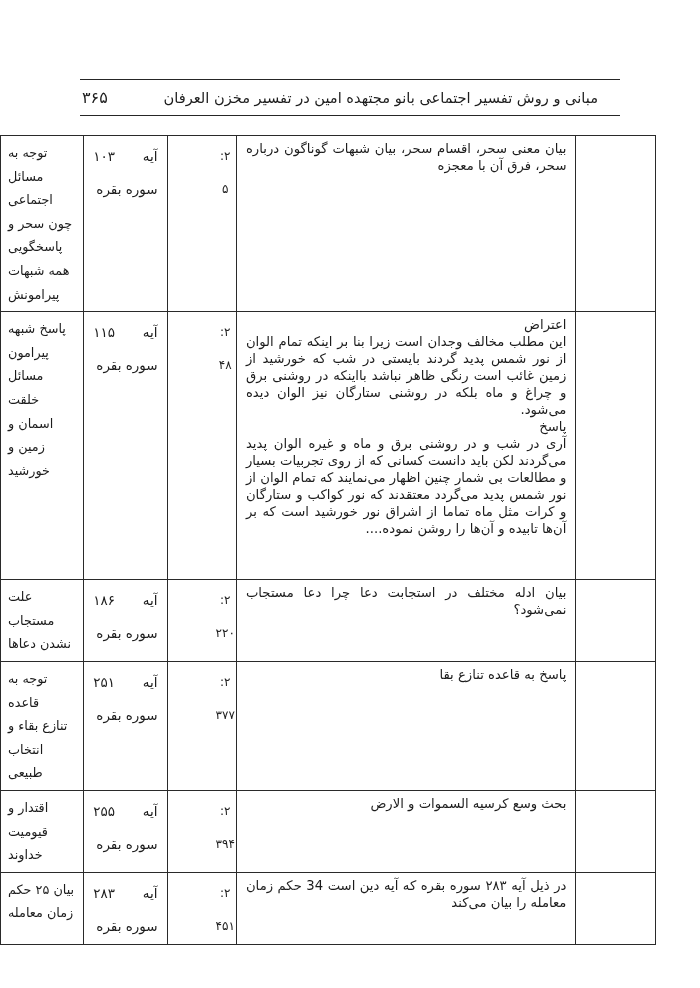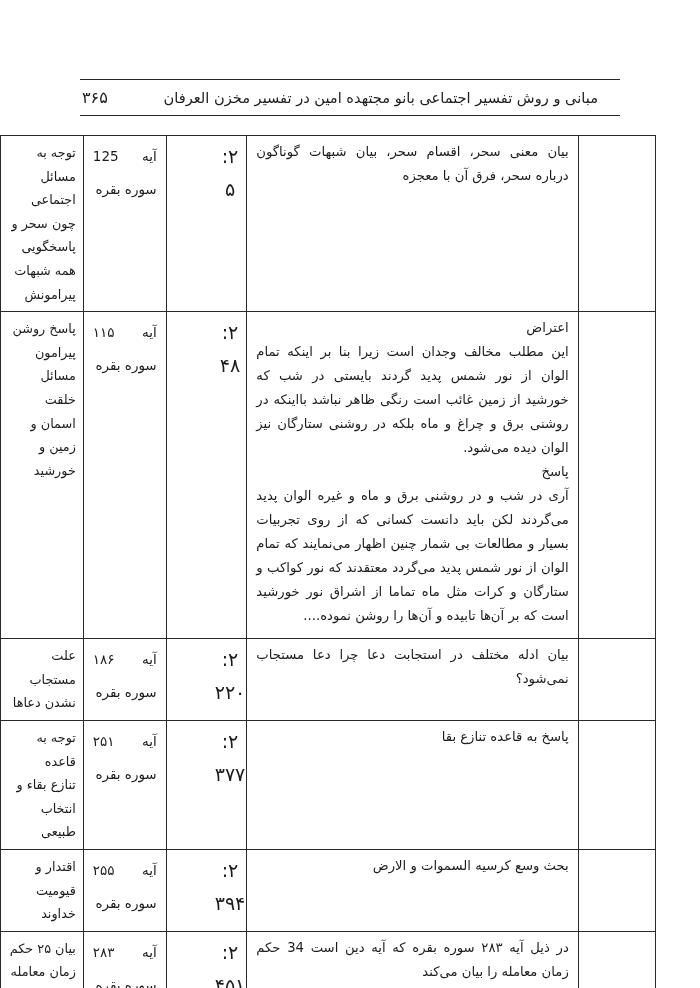--- a/index.html
+++ b/index.html
@@ -54,47 +54,47 @@
   tr.r3 { height: 75px; }
   tr.r4 { height: 96px; }
   tr.r5 { height: 76px; }
   tr.r6 { height: 55px; }
 
   td.margin-cell { background: #fff; }
 
   td.desc-cell {
     padding: 4px 9px 10px 9px;
     font-size: 13.2px;
-    line-height: 24px;
+    line-height: 17px;
     text-align: justify;
     white-space: pre-line;
   }
 
   td.ref-cell {
     padding-top: 4px;
-    font-size: 19px;
+    font-size: 12px;
     line-height: 33px;
     text-align: center;
     padding-left: 48px;
   }
   .ref-line { text-align: center; }
 
   td.ayah-cell {
     padding: 4px 9px 0 9px;
     font-size: 13.5px;
     line-height: 33px;
   }
   .ayah-line1 { display: flex; justify-content: space-between; }
   .ayah-line2 { text-align: right; }
 
   td.topic-cell {
     padding: 5px 7px;
     font-size: 12.8px;
     line-height: 23.6px;
-    text-align: right;
+    text-align: left;
     white-space: pre-line;
   }
 </style>
 </head>
 <body>
 
 <div class="page-header">
   <div class="header-title">مبانی و روش تفسیر اجتماعی بانو مجتهده امین در تفسیر مخزن العرفان</div>
   <div class="page-number">۳۶۵</div>
 </div>
@@ -114,21 +114,21 @@
 
     <tr class="r1">
       <td class="margin-cell" style="width:48px"></td>
       <td class="desc-cell" style="width:355px">بیان معنی سحر، اقسام سحر، بیان شبهات گوناگون درباره سحر، فرق آن با معجزه</td>
       <td class="ref-cell" style="width:40px">
         <span>۲:</span> <span>۵</span>
       </td>
       <td class="ayah-cell" style="width:85px">
         <div class="ayah-line1">
           <span>آیه</span>
-          <span>125</span>
+          <span>۱۰۳</span>
         </div>
         <div class="ayah-line2">سوره بقره</div>
       </td>
       <td class="topic-cell" style="width:84px">توجه به
 مسائل
 اجتماعی
 چون سحر و
 پاسخگویی
 همه شبهات
 پیرامونش</td>
@@ -144,21 +144,21 @@
         <div class="ref-line">۲:</div>
         <div class="ref-line">۴۸</div>
       </td>
       <td class="ayah-cell">
         <div class="ayah-line1">
           <span>آیه</span>
           <span>۱۱۵</span>
         </div>
         <div class="ayah-line2">سوره بقره</div>
       </td>
-      <td class="topic-cell">پاسخ روشن
+      <td class="topic-cell">پاسخ شبهه
 پیرامون
 مسائل خلقت
 اسمان و
 زمین و
 خورشید</td>
     </tr>
 
     <tr class="r3">
       <td class="margin-cell"></td>
       <td class="desc-cell">بیان ادله مختلف در استجابت دعا چرا دعا مستجاب نمی‌شود؟</td>

